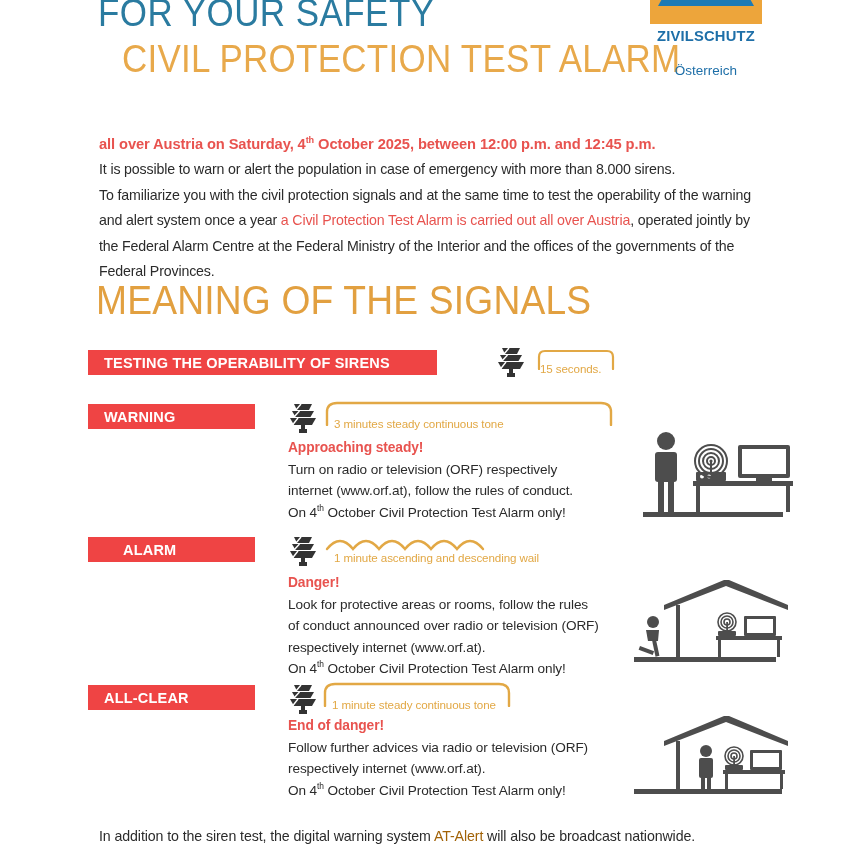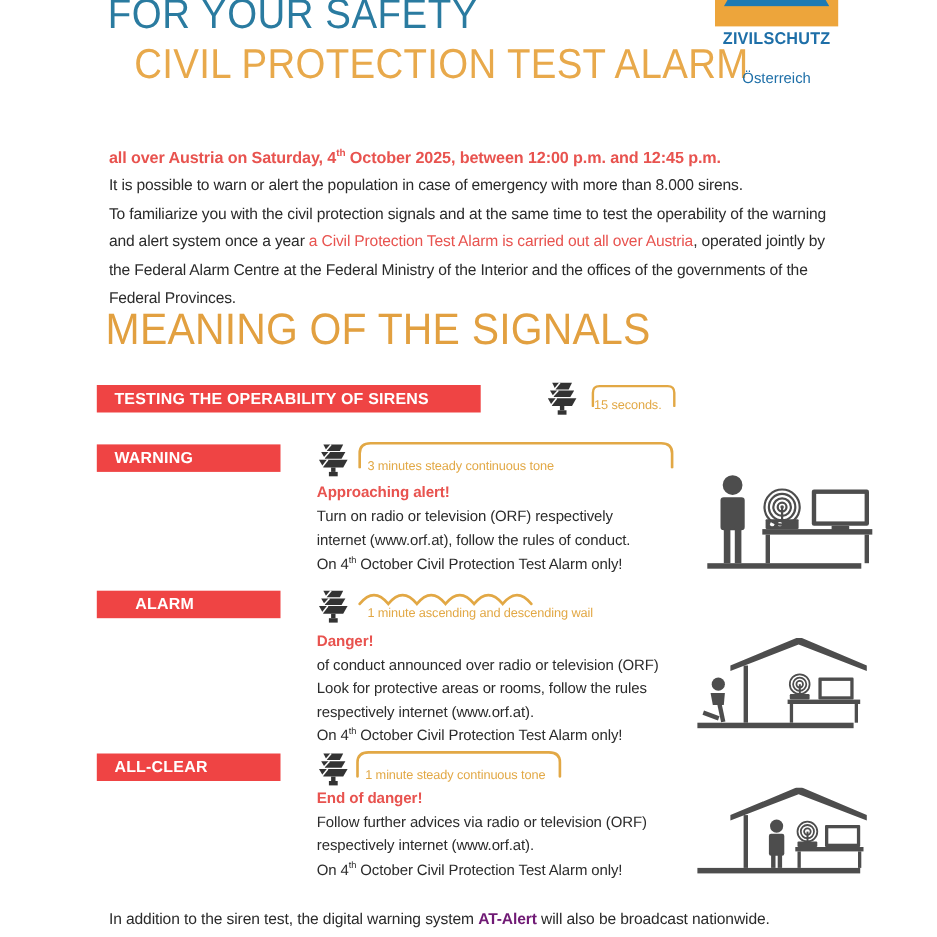--- a/index.html
+++ b/index.html
@@ -188,21 +188,21 @@
   
   #footer-note {
     position: absolute;
     left: 99px;
     top: 828px;
     font-size: 14.2px;
     color: #2b2b2b;
     letter-spacing: -0.1px;
     white-space: nowrap;
   }
-  .at-alert { color: #701a75; font-weight: bold; }
+  .at-alert { color: #a16207; font-weight: normal; }
 </style>
 </head>
 <body>
 
 <div id="header">
   <div class="title-line1">FOR YOUR SAFETY</div>
   <div class="title-line2">CIVIL PROTECTION TEST ALARM</div>
 
   <div id="logo">
     <div class="logo-mark">
@@ -271,21 +271,21 @@
   </svg>
 </div>
 <div class="tone-curve" style="left:324px; top:400px;">
   <svg width="290" height="26" viewBox="0 0 290 26">
     <path d="M3 25 L3 12 Q3 3 13 3 L277 3 Q287 3 287 12 L287 25" fill="none" stroke="#e2a845" stroke-width="2.4" stroke-linecap="round"></path>
   </svg>
 </div>
 <div class="tone-label" style="left:334px; top:417px;">3 minutes steady continuous tone</div>
 
 <div class="body-block" style="left:288px; top:437px; width:330px;">
-  <div class="body-title">Approaching alert!</div>
+  <div class="body-title">Approaching steady!</div>
   <div>Turn on radio or television (ORF) respectively</div>
   <div>internet (www.orf.at), follow the rules of conduct.</div>
   <div class="body-strong">
     <span>On 4</span><sup>th</sup><span> October Civil Protection Test Alarm only!</span>
   </div>
 </div>
 
 <div class="picto" style="left:638px; top:428px;">
   <svg width="160" height="92" viewBox="0 0 160 92">
     <g fill="#4d4d4d">
@@ -343,22 +343,22 @@
 </div>
 <div class="tone-curve" style="left:324px; top:531px;">
   <svg width="190" height="26" viewBox="0 0 190 26">
     <path d="M3 18 Q16 2 29 18 Q42 2 55 18 Q68 2 81 18 Q94 2 107 18 Q120 2 133 18 Q146 2 159 18" fill="none" stroke="#e2a845" stroke-width="2.4" stroke-linecap="round"></path>
   </svg>
 </div>
 <div class="tone-label" style="left:334px; top:551px;">1 minute ascending and descending wail</div>
 
 <div class="body-block" style="left:288px; top:572px; width:330px;">
   <div class="body-title">Danger!</div>
+  <div>Look for protective areas or rooms, follow the rules</div>
   <div>of conduct announced over radio or television (ORF)</div>
-  <div>Look for protective areas or rooms, follow the rules</div>
   <div>respectively internet (www.orf.at).</div>
   <div class="body-strong">
     <span>On 4</span><sup>th</sup><span> October Civil Protection Test Alarm only!</span>
   </div>
 </div>
 
 <div class="picto" style="left:628px; top:578px;">
   <svg width="172" height="88" viewBox="0 0 172 88">
     <g fill="#4d4d4d">
 

